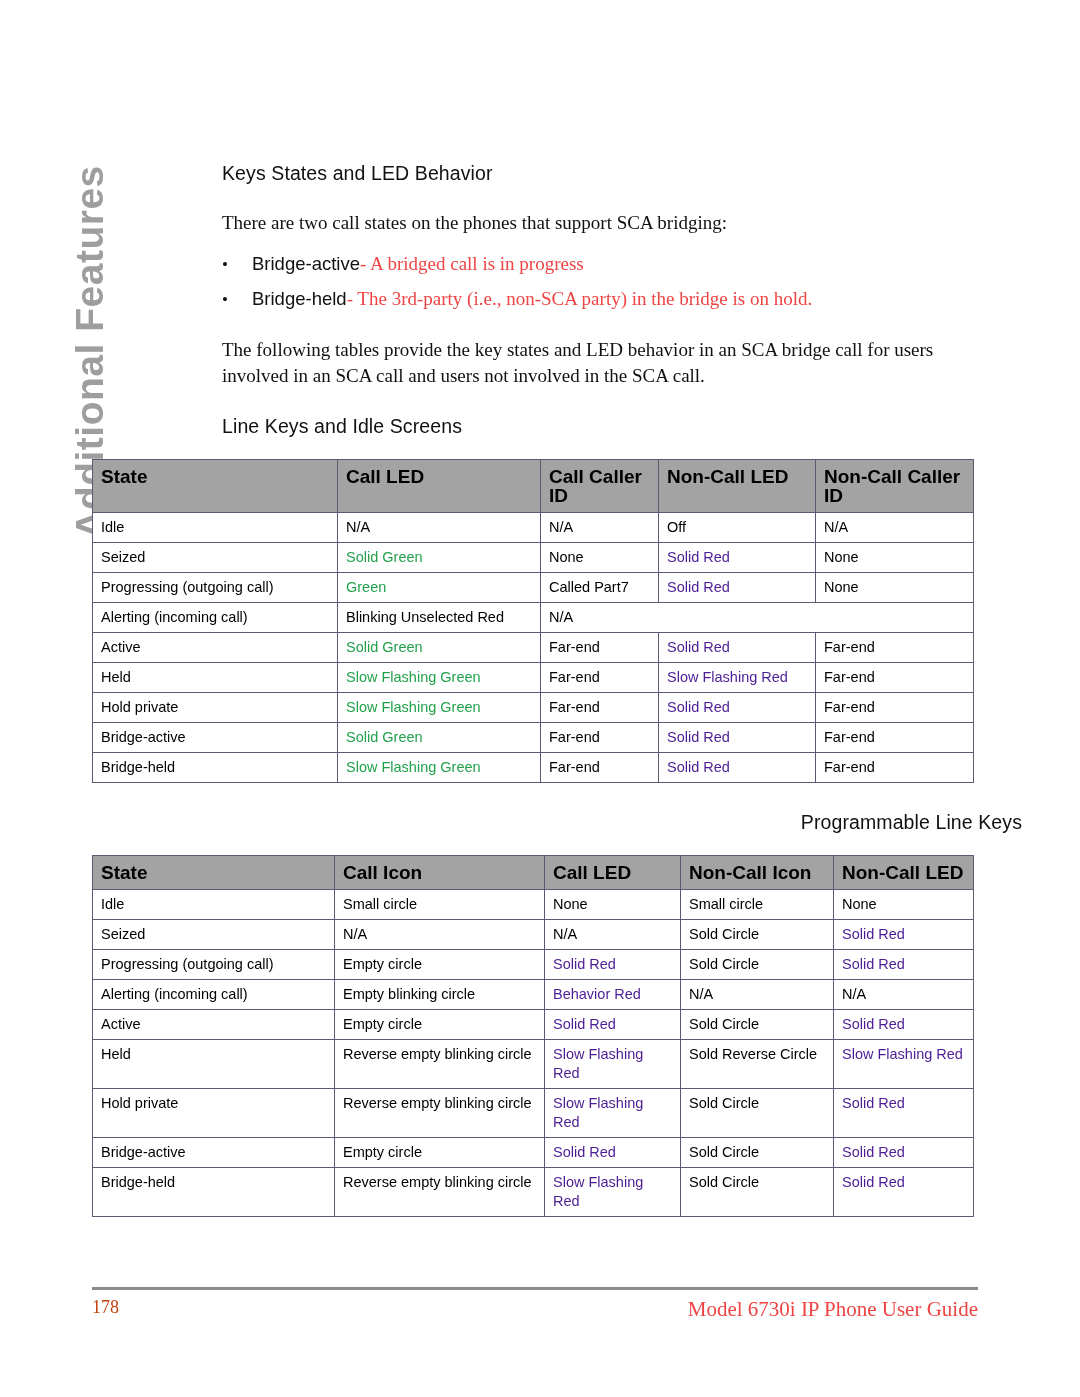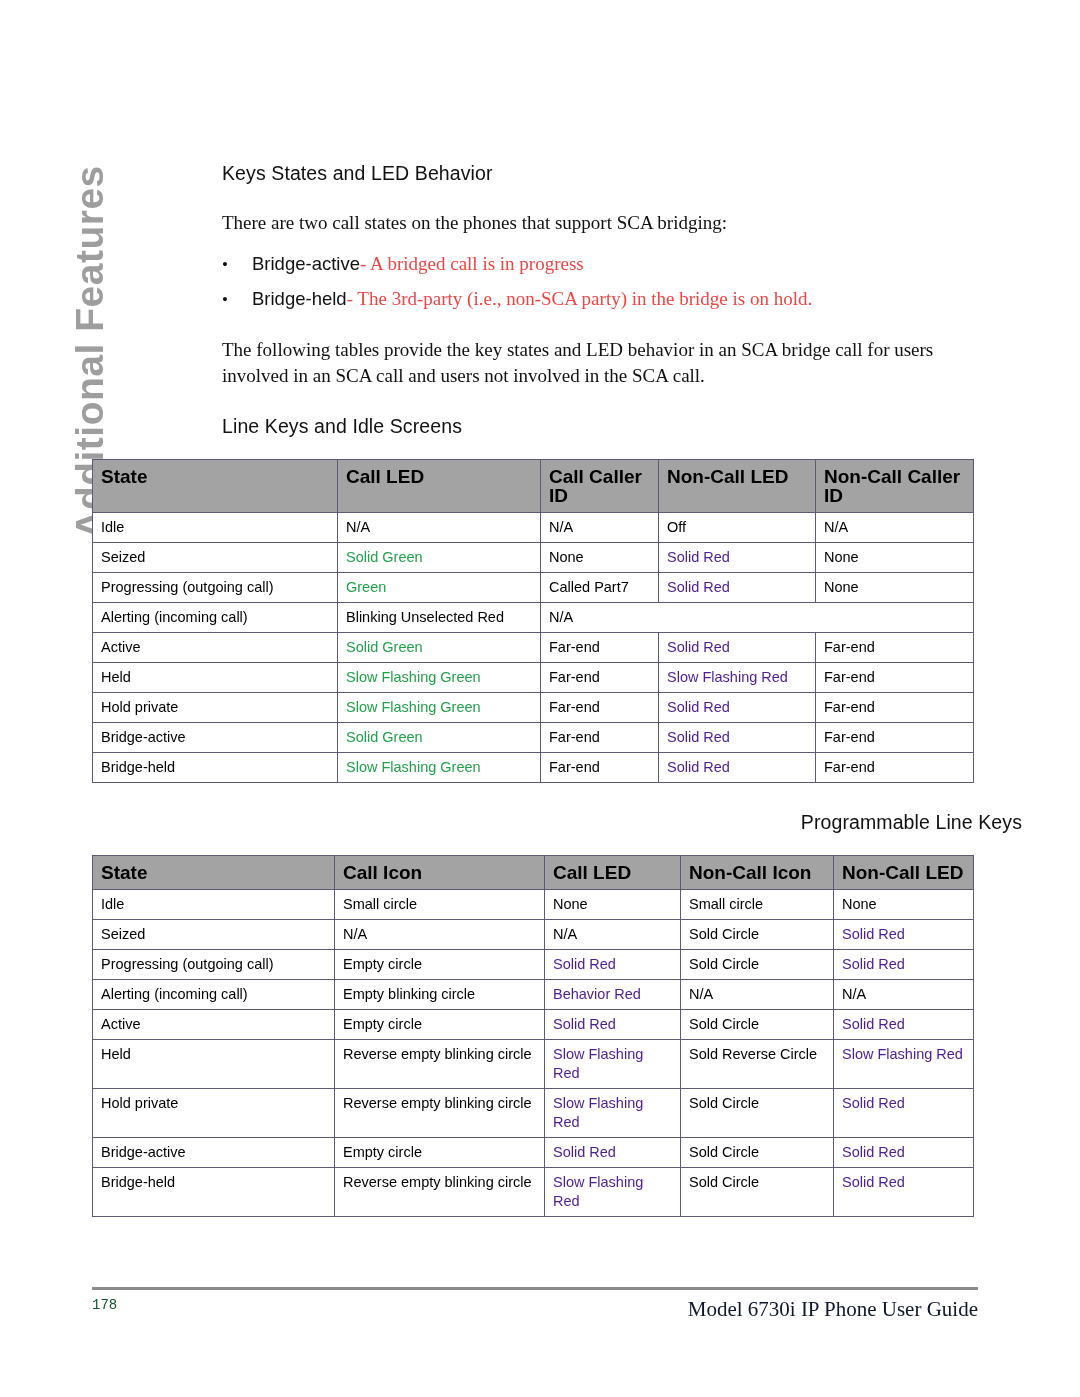--- a/index.html
+++ b/index.html
@@ -126,31 +126,31 @@
     left: 92px;
     top: 1287px;
     width: 886px;
     height: 3px;
     background: #8b8b8b;
   }
   #footer-page {
     position: absolute;
     left: 92px;
     top: 1297px;
-    font-family: Liberation Mono, monospace;
-    font-size: 14px;
-    color: #14532d;
+    font-family: Liberation Serif, serif;
+    font-size: 18px;
+    color: #c2410c;
   }
   #footer-guide {
     position: absolute;
     right: 102px;
     top: 1297px;
     font-family: "Liberation Serif", serif;
     font-size: 21px;
-    color: #0f172a;
+    color: #ef4444;
   }
 </style>
 </head>
 <body>
 
 <div id="chapter-tab">
   <div id="chapter-tab-text">Additional Features</div>
 </div>
 
 <div id="content">

